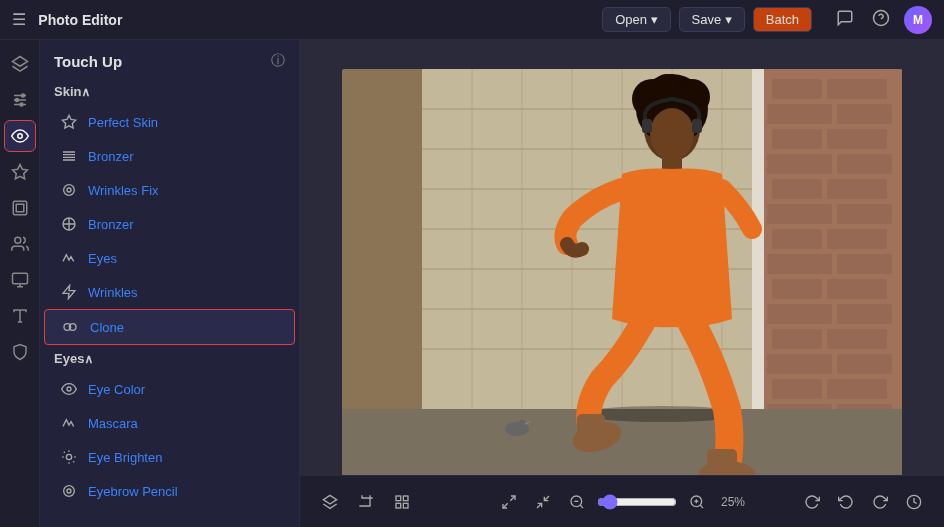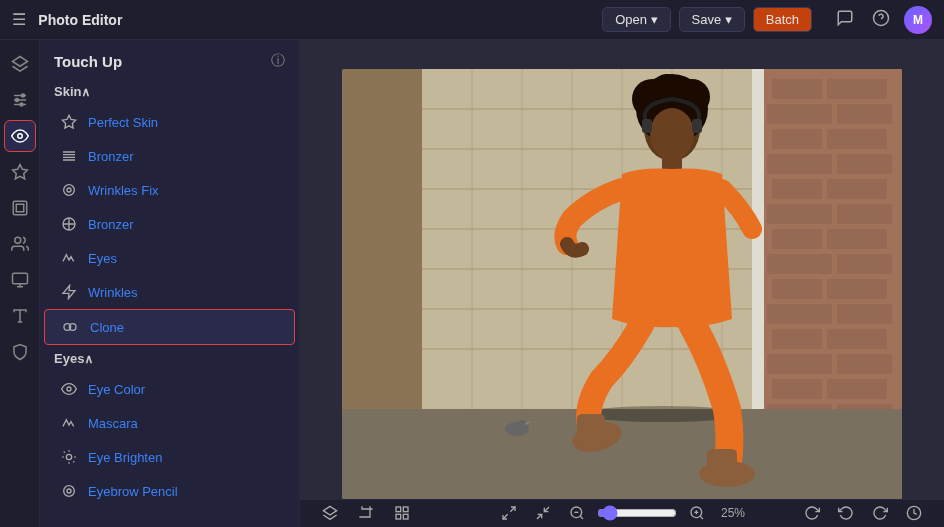--- a/index.html
+++ b/index.html
@@ -235,25 +235,25 @@
       align-items: center;
       justify-content: center;
     }
 
     
     .bottom-toolbar {
       position: absolute;
       bottom: 0;
       left: 0;
       right: 0;
-      height: 28px;
+      height: 52px;
       background: #1e1e2e;
       border-top: 1px solid #2a2a3e;
       display: flex;
-      align-items: flex-end;
+      align-items: center;
       justify-content: space-between;
       padding: 0 16px;
     }
     .bottom-left {
       display: flex;
       align-items: center;
       gap: 8px;
     }
     .bottom-center {
       display: flex;

